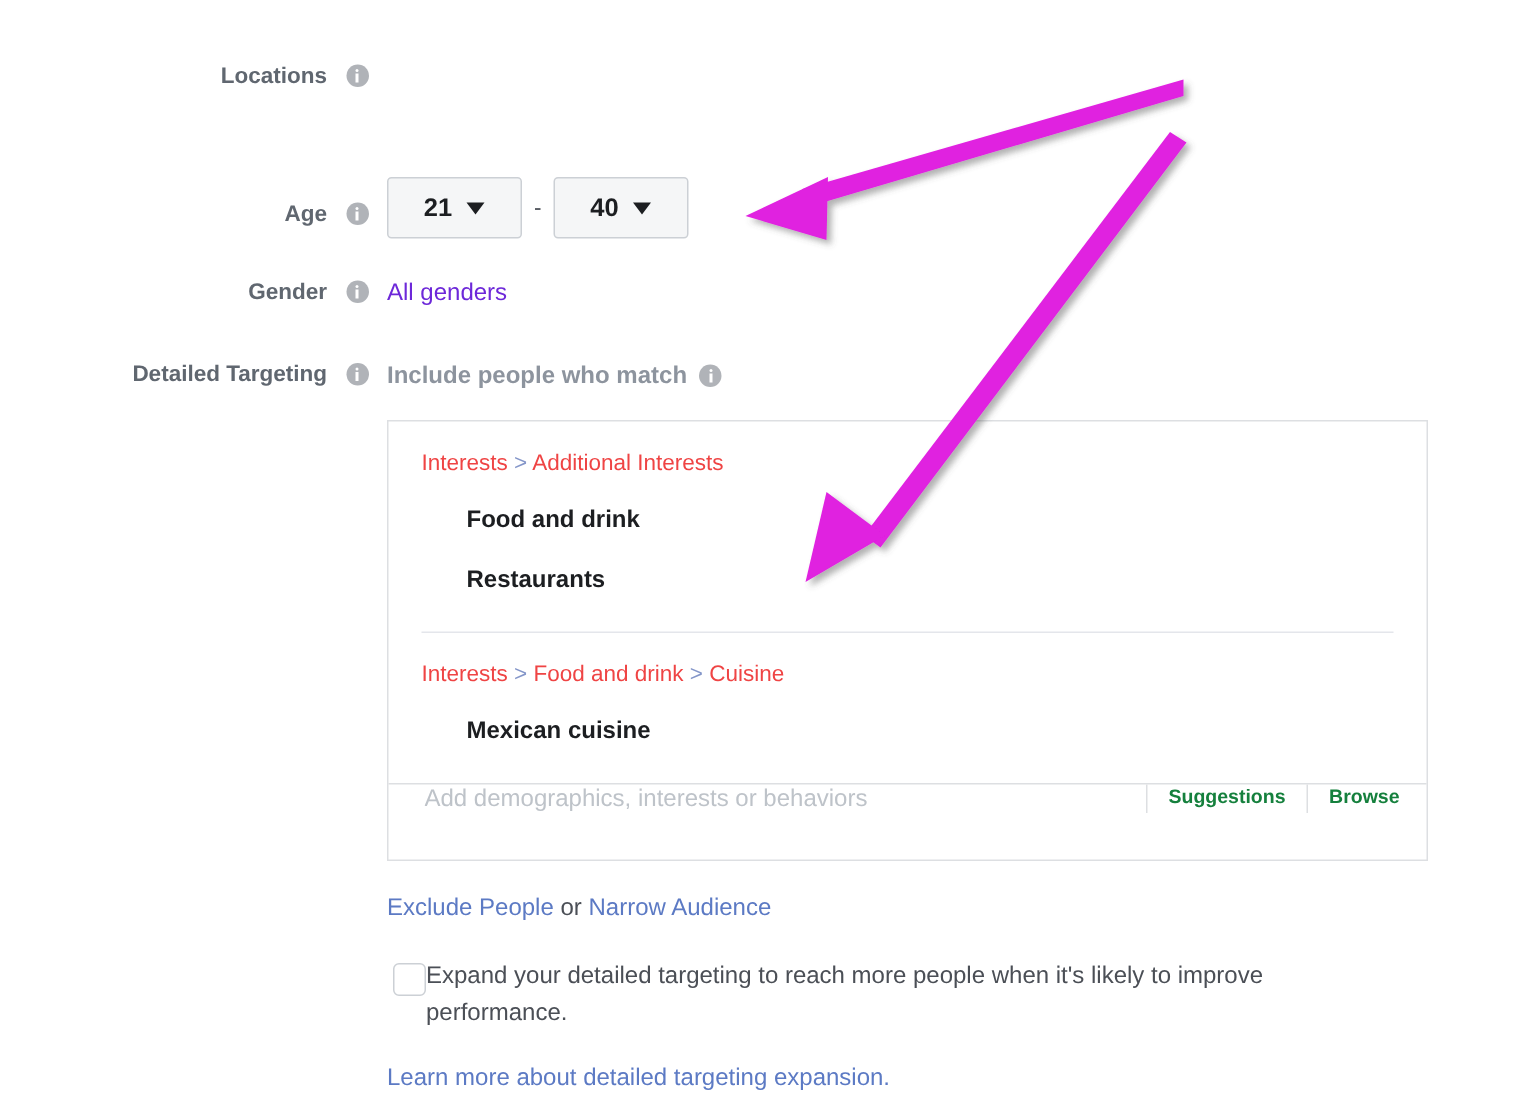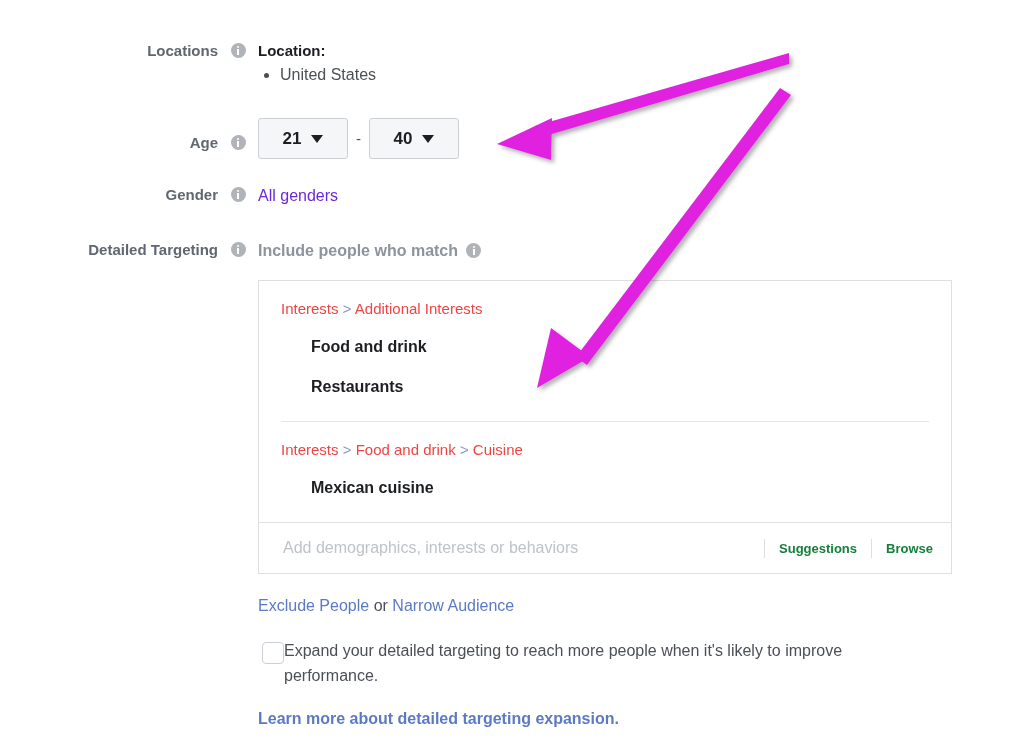--- a/index.html
+++ b/index.html
@@ -184,21 +184,21 @@
     font-weight: bold;
     color: #1c1e21;
     line-height: 22px;
     padding: 9px 0 9px 30px;
   }
 
   .tb-inputrow {
     border-top: 1px solid #dddfe2;
     height: 51px;
     display: flex;
-    align-items: center;
+    align-items: flex-start;
     padding: 0 18px 0 22px;
     box-sizing: border-box;
   }
   .tb-input {
     flex: 1;
     border: 0;
     outline: 0;
     background: transparent;
     font-family: "Liberation Sans", sans-serif;
     font-size: 16px;
@@ -258,46 +258,39 @@
   }
   .learn-line {
     margin-top: 20px;
     font-size: 16px;
     line-height: 21px;
   }
   .learn-line a {
     color: #5c7ac4;
     text-decoration: none;
     cursor: pointer;
-    font-weight: bold;
   }
 
   
   #annotations {
     position: absolute;
     left: 0;
     top: 0;
     width: 1024px;
     height: 745px;
     pointer-events: none;
   }
 </style>
 </head>
 <body>
 
 <div class="form-row" id="locations-row">
   <div class="row-label">Locations</div>
   <div class="row-info">
     <span class="info-icon"></span>
-  </div>
-  <div class="row-body">
-    <div class="loc-title">Location:</div>
-    <ul class="loc-list">
-      <li>United States</li>
-    </ul>
   </div>
 </div>
 
 <div class="form-row" id="age-row">
   <div class="row-label">Age</div>
   <div class="row-info">
     <span class="info-icon"></span>
   </div>
   <div class="row-body">
     <div class="age-controls">

